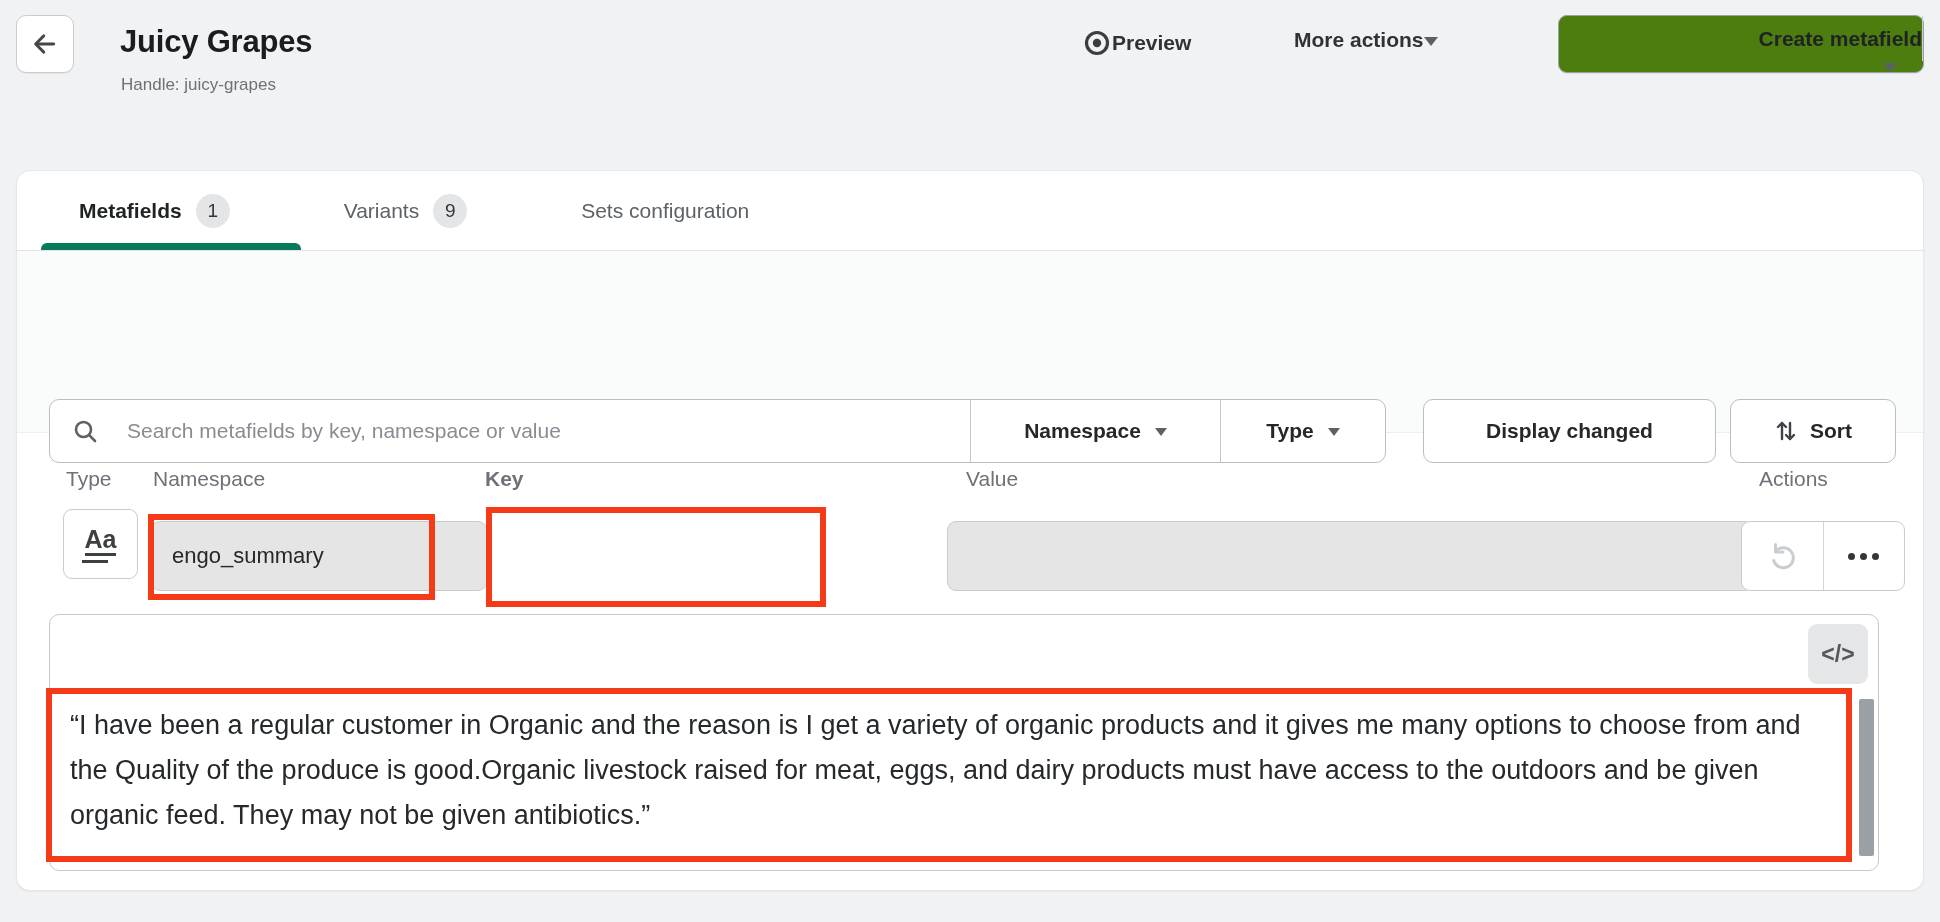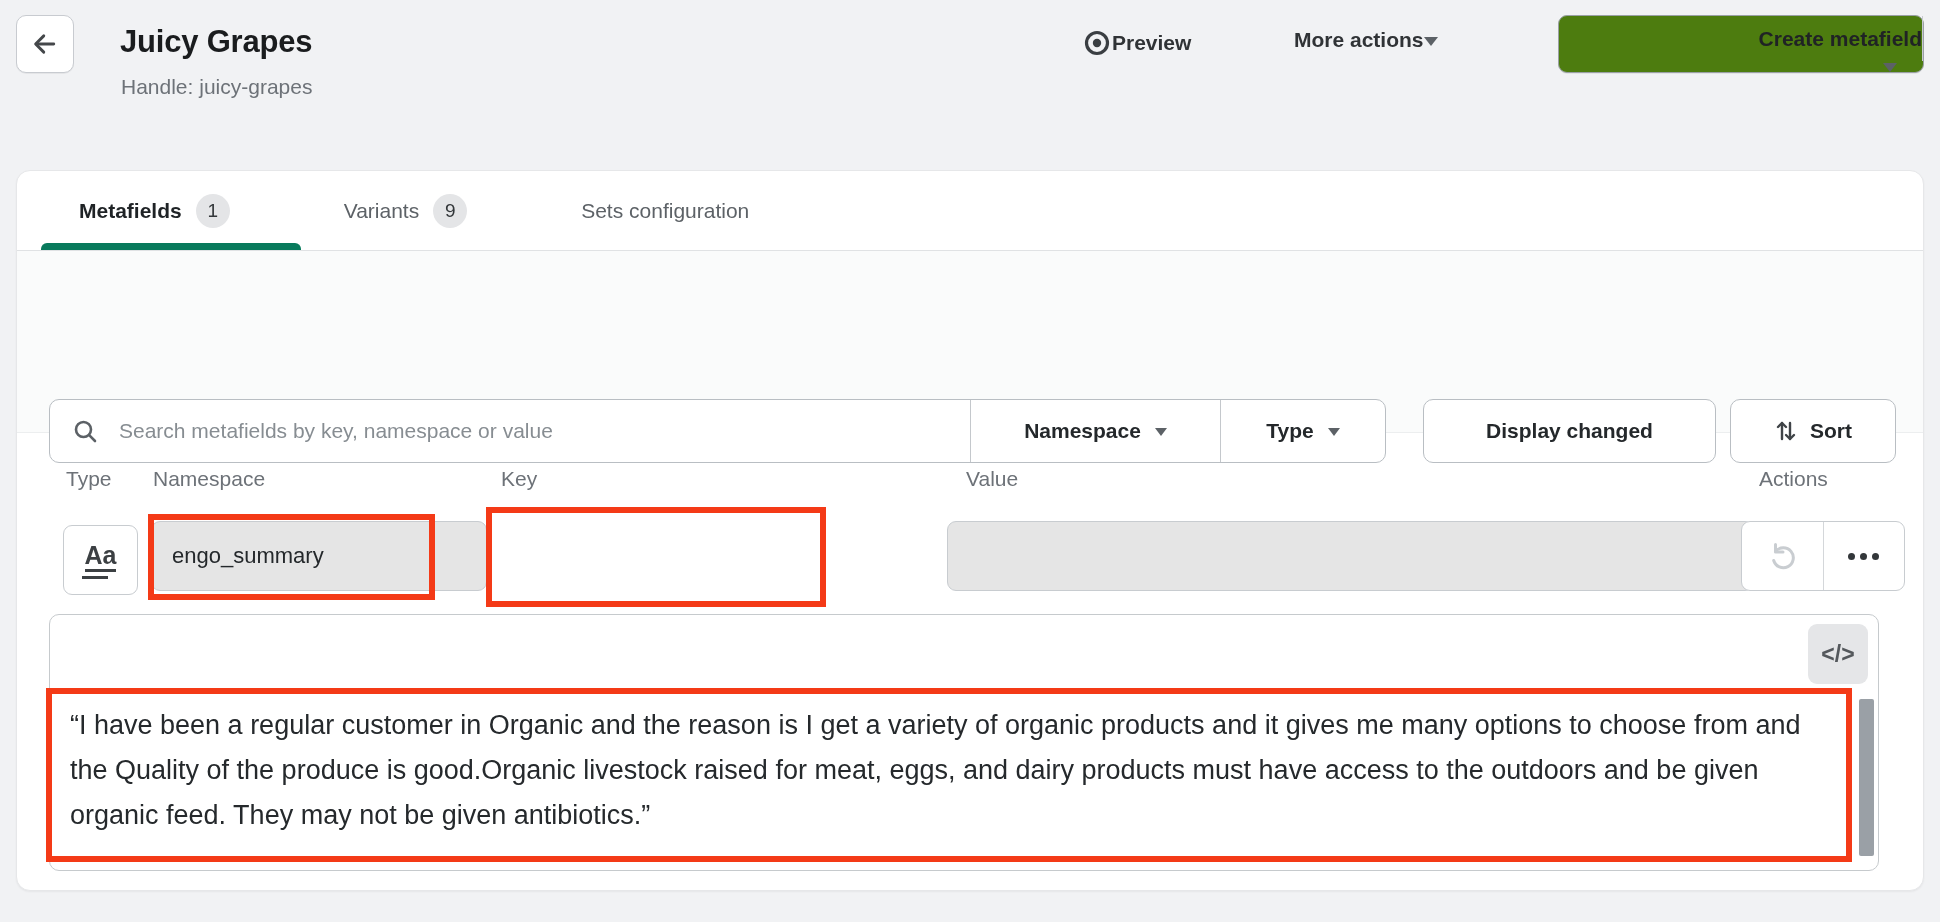--- a/index.html
+++ b/index.html
@@ -4,21 +4,21 @@
 <style>
   * { margin:0; padding:0; box-sizing:border-box; }
   body { font-family:"Liberation Sans", sans-serif; }
   .page { position:relative; width:1940px; height:922px; background:#f1f2f4; overflow:hidden; }
 
   
   .back-btn { position:absolute; left:16px; top:15px; width:58px; height:58px; background:#fff;
     border:1px solid #c8cbd0; border-radius:10px; display:flex; align-items:center; justify-content:center;
     box-shadow:0 1px 0 rgba(0,0,0,.05); cursor:pointer; }
   .page-title { position:absolute; left:120px; top:24px; font-size:31px; font-weight:700; color:#1a1c1e; letter-spacing:-.2px; }
-  .page-subtitle { position:absolute; left:121px; top:75px; font-size:21px; color:#6d7278; }
+  .page-subtitle { position:absolute; left:121px; top:75px; font-size:17px; color:#6d7278; }
 
   .hdr-action { position:absolute; top:28px; display:flex; align-items:center; cursor:pointer;
     font-size:21px; font-weight:600; color:#303336; }
   .preview-btn { left:1082px; }
   .more-actions-btn { left:1294px; }
   .caret { width:0; height:0; border-left:7px solid transparent; border-right:7px solid transparent;
     border-top:9px solid #5c6166; margin-top:2px; }
 
   .create-btn { position:absolute; left:1558px; top:15px; width:366px; height:58px; background:#4d7c0f;
     border:1px solid #9aa0a5; border-radius:9px; display:flex; align-items:flex-end; box-shadow:0 1px 0 rgba(0,0,0,.06);flex-direction:column; }
@@ -35,42 +35,42 @@
   .tab { display:flex; align-items:center; gap:14px; font-size:21px; color:#5d6267; cursor:pointer; margin-right:114px; }
   .tab.active { color:#1f2326; font-weight:600; }
   .tab-badge { min-width:34px; height:34px; padding:0 11px; background:#e4e5e7; border-radius:17px;
     display:flex; align-items:center; justify-content:center; font-size:19px; font-weight:400; color:#33373a; }
   .tab-underline { position:absolute; left:24px; bottom:0; width:260px; height:7px; border-radius:6px 6px 0 0; }
 
   
   .filterbar { position:relative; height:182px; background:#fafbfb; border-bottom:1px solid #eceeef; }
   .search-group { position:absolute; left:32px; top:148px; width:1337px; height:64px; background:#fff;
     border:1px solid #b9bec3; border-radius:10px; display:flex; align-items:stretch; }
-  .search-seg { flex:1; display:flex; align-items:center; gap:20px; padding-left:22px; }
+  .search-seg { flex:1; display:flex; align-items:center; gap:28px; padding-left:22px; }
   .search-input { border:none; outline:none; flex:1; font-size:21px; color:#24282b; background:transparent;
     font-family:"Liberation Sans", sans-serif; }
   .search-input::placeholder { color:#878d92; }
   .drop-seg { display:flex; align-items:center; justify-content:center; gap:14px; border-left:1px solid #c4c8cc;
     font-size:21px; font-weight:600; color:#24282b; cursor:pointer; }
   .seg-namespace { width:250px; }
   .seg-type { width:165px; }
   .drop-seg .caret { border-left-width:6px; border-right-width:6px; border-top-width:8px; }
   .filter-btn { position:absolute; top:148px; height:64px; background:#fff; border:1px solid #b9bec3;
     border-radius:10px; display:flex; align-items:center; justify-content:center; gap:12px;
     font-size:21px; font-weight:600; color:#24282b; cursor:pointer;margin-left:17px; }
   .display-changed-btn { left:1389px; width:293px; }
   .sort-btn { left:1696px; width:166px; }
 
   
   .col-header { position:absolute; font-size:21px; color:#6d7278; top:296px; }
-  .h-type { left:49px; } .h-namespace { left:136px; } .h-key { left:484px; } .h-value { left:949px; } .h-actions { left:1742px; }
+  .h-type { left:49px; } .h-namespace { left:136px; } .h-key { left:468px;font-weight:bold; } .h-value { left:949px; } .h-actions { left:1742px; }
 
   .row-input { position:absolute; top:350px; height:70px; border:1px solid #c8ccd0; border-radius:9px;
     background:#e5e5e5; font-size:22px; color:#24282b; padding:0 20px; outline:none; font-family:"Liberation Sans", sans-serif; }
-  .type-btn { position:absolute; left:46px; top:354px; width:75px; height:70px; background:#fff;
+  .type-btn { position:absolute; left:46px; top:338px; width:75px; height:70px; background:#fff;
     border:1px solid #c8ccd0; border-radius:9px; display:flex; flex-direction:column; align-items:center;
     justify-content:center; cursor:pointer; }
   .aa-text { font-size:25px; font-weight:600; color:#3c4043; line-height:26px; border-bottom:3px solid #3c4043; padding-bottom:1px; }
   .aa-line { width:26px; height:3px; background:#3c4043; margin-top:4px; align-self:flex-start; margin-left:18px; }
   .ns-input { left:134px; width:336px; }
   .key-input { left:472px; width:455px; }
   .value-input { left:930px; width:807px; }
 
   .actions-group { position:absolute; left:1724px; top:350px; width:164px; height:70px; background:#fff;
     border:1px solid #c8ccd0; border-radius:9px; display:flex; align-items:stretch; }

